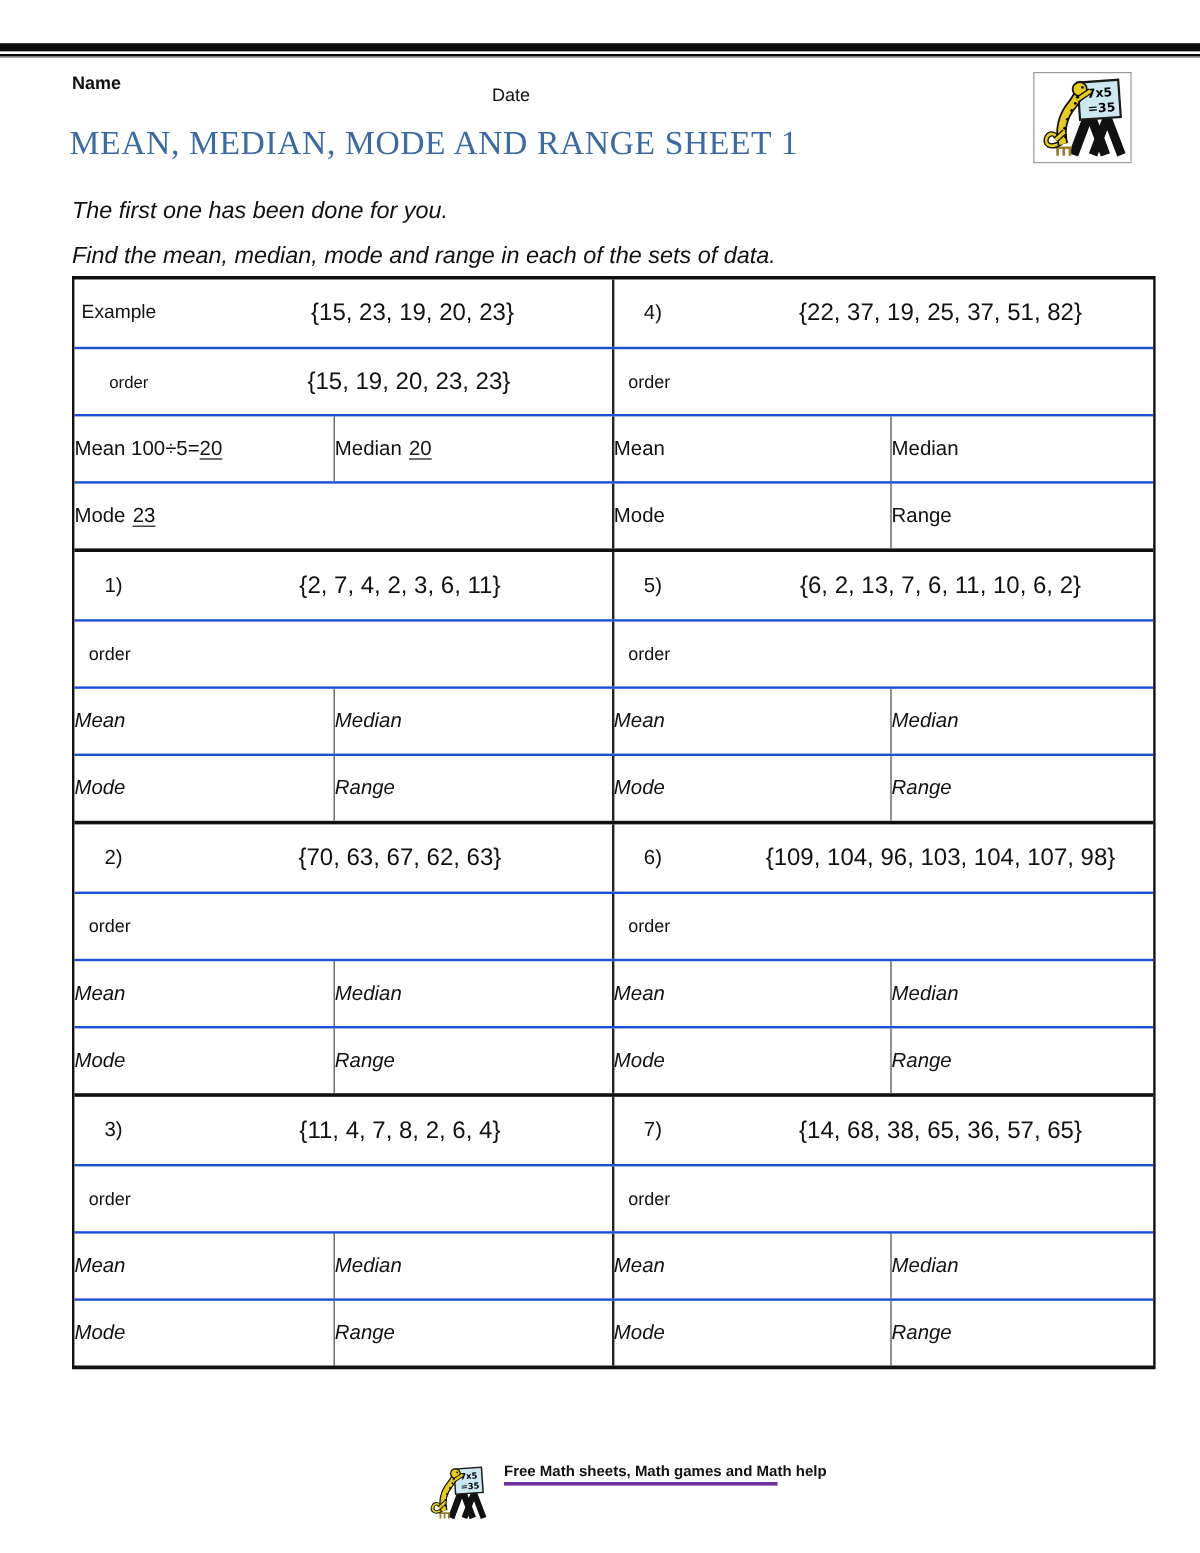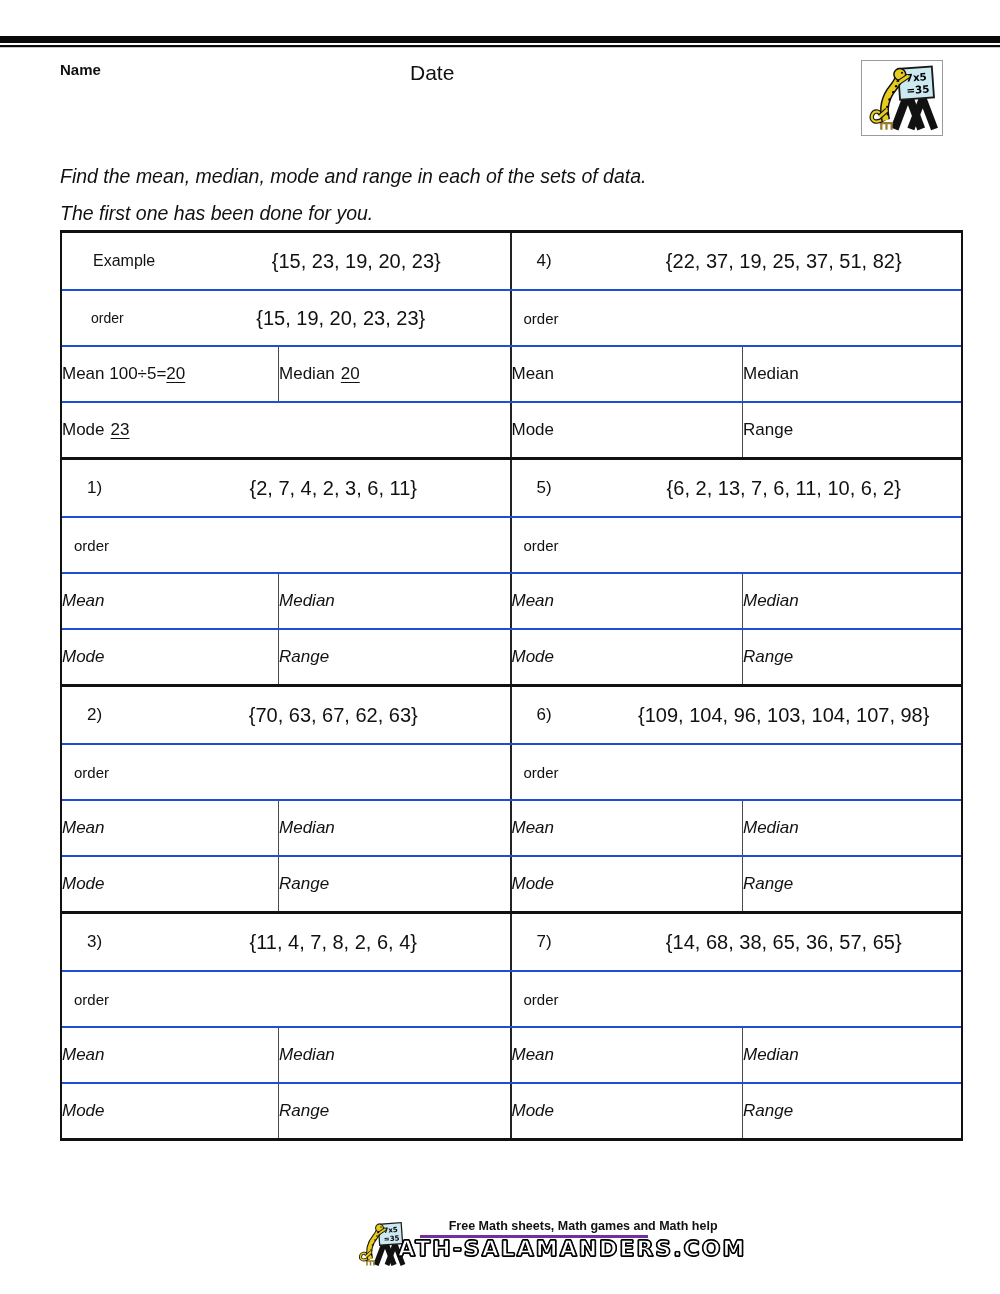--- a/index.html
+++ b/index.html
@@ -6,41 +6,41 @@
   .page{position:relative;width:1000px;height:1294px;background:#fff;
         font-family:"Liberation Sans",sans-serif;color:#111;overflow:hidden;}
 
   
   .toprule{position:absolute;left:0;top:36px;width:1000px;}
   .toprule .thick{height:7px;background:#0a0a0a;}
   .toprule .gap{height:2px;background:#fff;}
   .toprule .thin{height:2px;background:#0a0a0a;border-bottom:1px solid #c9c9c9;}
 
   .namelabel{position:absolute;left:60px;top:61px;font-size:15px;font-weight:bold;}
-  .datelabel{position:absolute;left:410px;top:61px;font-size:21px;}
+  .datelabel{position:absolute;left:410px;top:71px;font-size:15px;}
 
   .logobox{position:absolute;left:861px;top:60px;width:80px;height:74px;
            border:1px solid #9a9a9a;background:#fff;display:flex;align-items:center;justify-content:center;}
 
   .title{position:absolute;left:58px;top:104px;font-family:"Liberation Serif",serif;
          font-size:28px;letter-spacing:.5px;color:var(--title-blue,#3a6aa5);white-space:nowrap;}
 
   .instr{position:absolute;left:60px;top:158px;font-size:19.5px;font-style:italic;line-height:37px;}
 
   
   .sheet{position:absolute;left:60px;top:230px;width:903px;box-sizing:border-box;
          border:2px solid #111;border-top-width:3px;border-bottom-width:3px;}
   .sec{}
   .sec + .sec{border-top:3px solid #111;}
   .row{display:flex;height:56px;box-sizing:border-box;}
   .row + .row{border-top:2px solid #1d4ed8;}
   .half{flex:1 1 50%;display:flex;align-items:center;box-sizing:border-box;min-width:0;}
   .lh{border-right:2px solid #222;}
   .num{flex:0 0 70px;padding-left:25px;font-size:17px;}
-  .exlabel{flex:0 0 110px;padding-left:31px;font-size:16px;}
+  .exlabel{flex:0 0 110px;padding-left:6px;font-size:16px;}
   .set{flex:1 1 auto;text-align:center;font-size:20px;white-space:nowrap;}
   .order{font-size:15px;padding-left:12px;}
   .exorder{flex:0 0 110px;padding-left:29px;font-size:14px;box-sizing:border-box;}
   .cell{flex:0 0 48.5%;display:flex;align-items:center;height:100%;box-sizing:border-box;
         border-right:1px solid #4a4a4a;padding-left:0;font-size:17px;white-space:nowrap;}
   .cell:last-child{flex:1 1 auto;border-right:none;}
   .rh .cell{flex-basis:51.5%;}
   .rh .cell:last-child{flex:1 1 auto;}
   .it .cell{font-style:italic;}
   u.ans{text-underline-offset:3px;}
@@ -101,24 +101,25 @@
 
   <div class="namelabel">Name</div>
   <div class="datelabel">Date</div>
 
   <div class="logobox">
     <svg width="74" height="68">
         <use href="#sala"></use>
       </svg>
   </div>
 
+  <div class="title">MEAN, MEDIAN, MODE AND RANGE SHEET 1</div>
 
   <div class="instr">
+    <div>The first one has been done for you.</div>
     <div>Find the mean, median, mode and range in each of the sets of data.</div>
-    <div>The first one has been done for you.</div>
   </div>
 
   <div class="sheet">
 
     <div class="sec">
       <div class="row">
         <div class="half lh">
           <span class="exlabel">Example</span>
           <span class="set">{15, 23, 19, 20, 23}</span>
         </div>
@@ -347,17 +348,16 @@
 
   </div>
 
   <div class="footer">
     <svg width="50" height="46" style="margin-top:2px;">
         <use href="#sala"></use>
       </svg>
     <div class="ftext">
       <div class="tagline">Free Math sheets, Math games and Math help</div>
       <div class="pbar"></div>
-      <div class="site">ATH-SALAMANDERS.COM</div>
     </div>
   </div>
 
 </div>
 
 </body></html>

